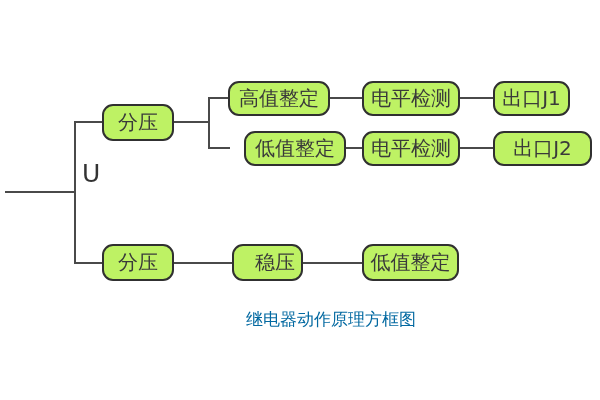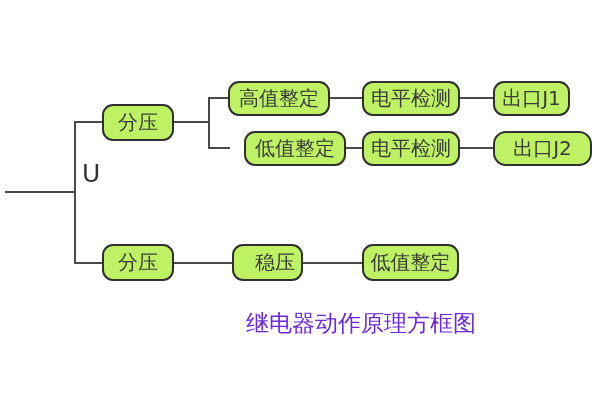--- a/index.html
+++ b/index.html
@@ -41,34 +41,34 @@
     left: 82px;
     top: 159px;
     font-size: 25px;
     color: #333333;
     z-index: 2;
   }
   .caption {
     position: absolute;
     left: 246px;
     top: 308px;
-    font-size: 23px;
-    color: #6d28d9;
+    font-size: 17px;
+    color: #0369a1;
     white-space: nowrap;
     z-index: 2;
   }
 
   
   .n-divider-top   { left: 102px; top: 104px; width: 72px;  height: 37px; }
   .n-high-setting  { left: 228px; top: 81px;  width: 102px; height: 35px; }
   .n-level-det-1   { left: 362px; top: 81px;  width: 98px;  height: 35px; }
   .n-outlet-j1     { left: 493px; top: 81px;  width: 77px;  height: 35px; }
   .n-low-setting   { left: 228px; top: 131px; width: 102px; height: 35px; margin-left: 16px; }
   .n-level-det-2   { left: 362px; top: 131px; width: 98px;  height: 35px; }
-  .n-outlet-j2     { left: 493px; top: 131px; width: 99px;  height: 35px; border-radius: 13px; }
+  .n-outlet-j2     { left: 493px; top: 131px; width: 99px;  height: 35px; }
   .n-divider-bot   { left: 102px; top: 244px; width: 72px;  height: 37px; }
   .n-stabilizer    { left: 232px; top: 244px; width: 71px;  height: 37px; padding-left: 15px; }
   .n-power         { left: 362px; top: 244px; width: 97px;  height: 37px; }
 
   
   .l-u-in          { left: 5px;   top: 191px; width: 70px;  }
   .l-main-v        { left: 74px;  top: 121px; height: 143px; }
   .l-top-branch    { left: 74px;  top: 121px; width: 30px;  }
   .l-div-to-split  { left: 172px; top: 121px; width: 38px;  }
   .l-split-v       { left: 208px; top: 97px;  height: 52px; }

